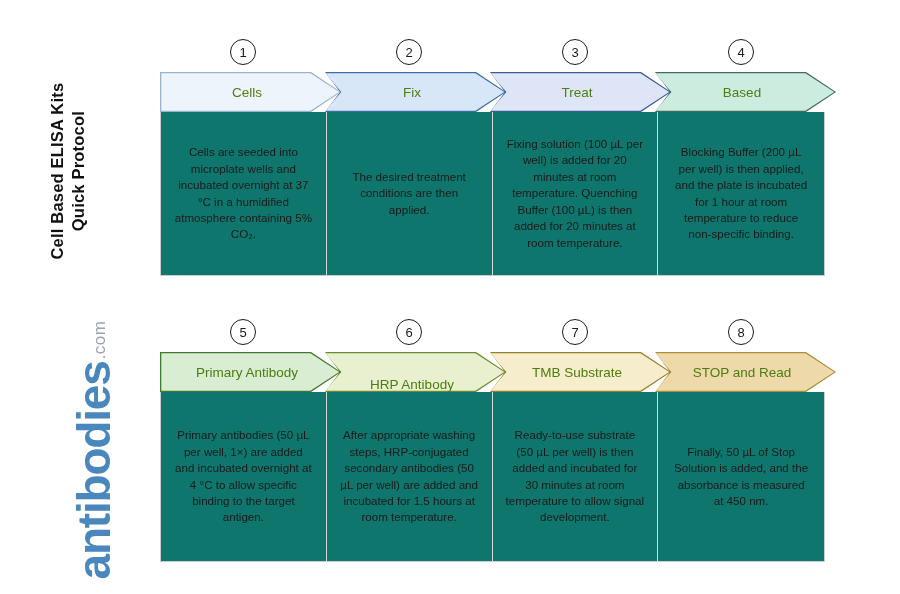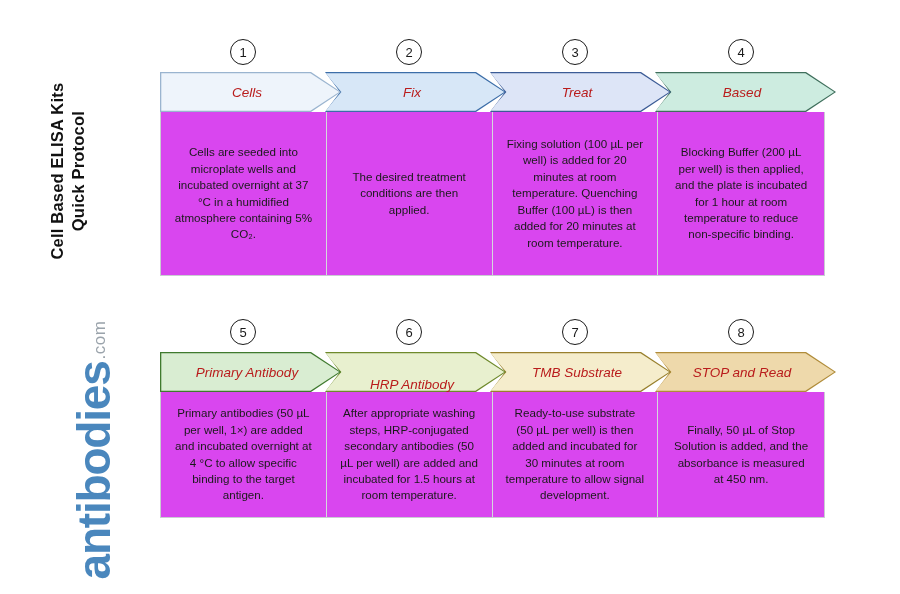--- a/index.html
+++ b/index.html
@@ -104,37 +104,36 @@
   }
   .chev .shape-in {
     position: absolute;
     inset: 0;
     width: 181px;
   }
   .chev .label {
     position: relative;
     z-index: 2;
     font-size: 13.5px;
-    color: #b91c1c;
+    color: #4d7c0f;
     text-align: center;
     padding-left: 8px;
     white-space: nowrap;
-    font-style: italic;
   }
 
   .bodies {
     position: relative;
     display: flex;
     width: 665px;
     border: 1px solid #c9cdd1;
     border-top: none;
-    background: #d946ef;
+    background: #0f766e;
   }
   #row1 .bodies { height: 164px; }
-  #row2 .bodies { height: 126px; }
+  #row2 .bodies { height: 170px; }
 
   .body-cell {
     width: 166px;
     border-right: 1px solid #d4d8db;
     padding: 10px 13px;
     display: flex;
     align-items: center;
     justify-content: center;
   }
   .body-cell:last-child { border-right: none; }

